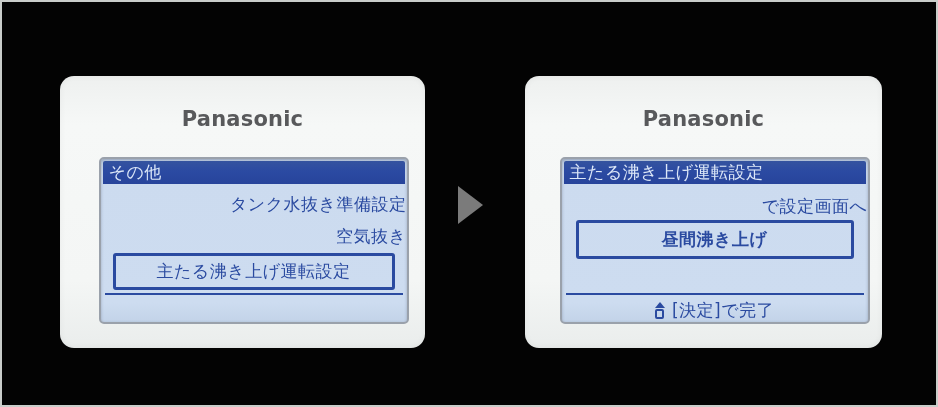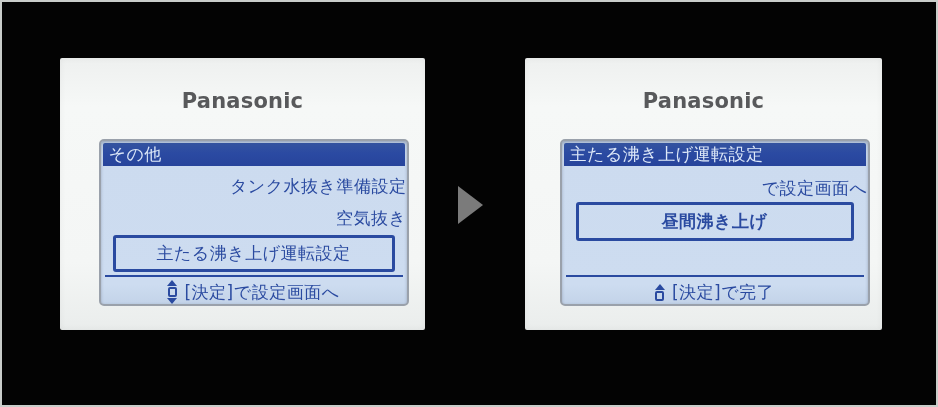--- a/index.html
+++ b/index.html
@@ -7,23 +7,23 @@
     width:938px; height:407px; overflow:hidden;
     font-family:"DejaVu Sans","Liberation Sans",sans-serif;
   }
   .canvas {
     position:relative; width:938px; height:407px;
     box-sizing:border-box; background:#030303;
     border:2px solid #c9cdca;
   }
   
   .panel {
-    position:absolute; top:56px; height:272px;
+    position:absolute; top:74px; height:272px;
     background:linear-gradient(180deg,#eef0ef 0%,#f6f8f7 18%,#f4f6f5 75%,#eaedec 100%);
-    border-radius:2px;
+    border-radius:14px;
     box-shadow:inset 0 0 6px rgba(0,0,0,0.06);
   }
   .panel-left  { left:58px;  width:365px; }
   .panel-right { left:523px; width:357px; }
   .logo {
     margin-top:31px; text-align:center;
     font-size:21px; font-weight:bold; color:#58595b;
     letter-spacing:0.2px;
   }
   
@@ -105,28 +105,20 @@
   <div class="panel panel-left">
     <div class="logo">Panasonic</div>
     <div class="lcd">
       <div class="lcd-title">その他</div>
       <div class="menu-row l-row1">タンク水抜き準備設定</div>
       <div class="menu-row l-row2">空気抜き</div>
       <div class="select-box l-box">
         <span>主たる沸き上げ運転設定</span>
       </div>
       <div class="separator"></div>
-      <div class="hint">
-        <span class="btn-icon">
-          <span class="tri-up"></span>
-          <span class="btn-rect"></span>
-          <span class="tri-down"></span>
-        </span>
-        <span class="hint-text">[決定]で設定画面へ</span>
-      </div>
     </div>
   </div>
 
   <div class="arrow"></div>
 
   <div class="panel panel-right">
     <div class="logo">Panasonic</div>
     <div class="lcd">
       <div class="lcd-title">主たる沸き上げ運転設定</div>
       <div class="menu-row r-row1">で設定画面へ</div>

